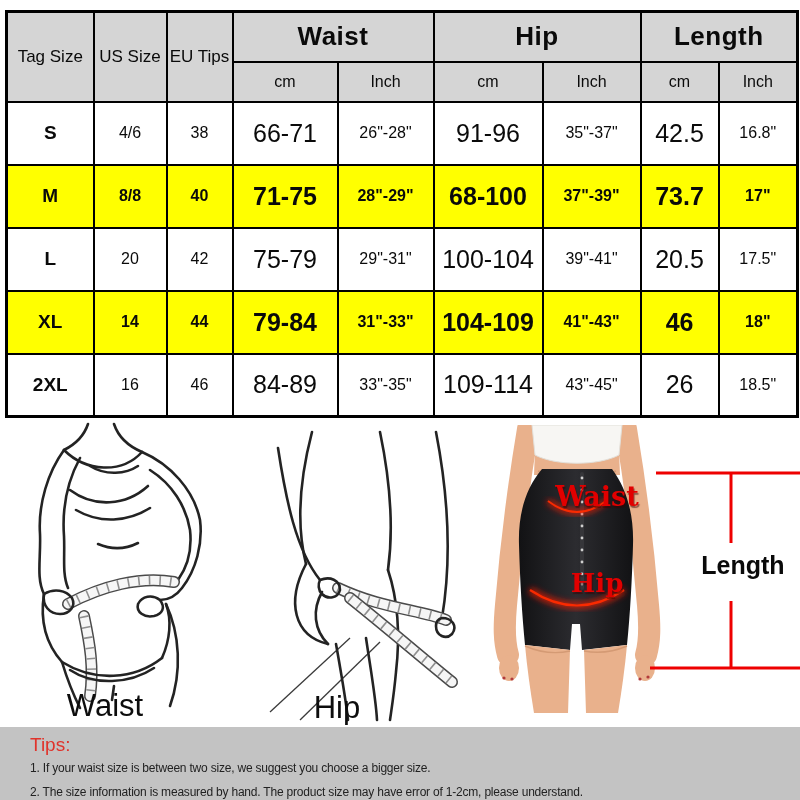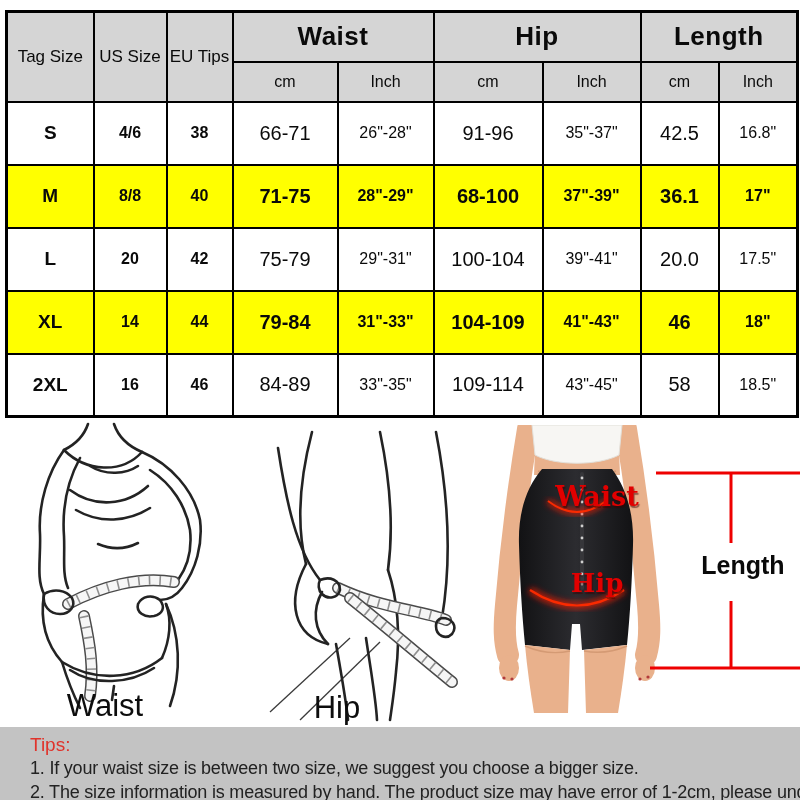--- a/index.html
+++ b/index.html
@@ -11,22 +11,22 @@
   #size-table th,#size-table td{border:2px solid #000;text-align:center;vertical-align:middle;
               padding:0;color:#0a0a0a;overflow:hidden;}
   #size-table thead th{background:#d5d5d5;}
   #size-table thead tr.r1{height:50px;}
   #size-table thead tr.r2{height:40px;}
   #size-table tbody tr{height:63px;background:#fff;}
   .h-main{font-size:26px;font-weight:bold;letter-spacing:.5px;}
   .h-side{font-size:17px;font-weight:normal;}
   .h-unit{font-size:16px;font-weight:normal;}
   .c-tag{font-weight:bold;font-size:19px;}
-  .c-sm{font-size:16px;font-weight:bold;}
-  .c-cm{font-size:20px;}
+  .c-sm{font-size:16px;}
+  .c-cm{font-size:25px;}
   .c-in{font-size:16px;}
   #size-table tbody tr.hl{background:#ffff00;}
   #size-table tbody tr.hl td{font-weight:bold;}
   
   #fig-svg{position:absolute;left:0;top:422px;width:480px;height:300px;}
   .ln{fill:none;stroke:#232323;stroke-width:2.6;stroke-linecap:round;stroke-linejoin:round;}
   .ln-thin{fill:none;stroke:#3a3a3a;stroke-width:1.3;}
   .tape-o{fill:none;stroke:#4a4a4a;stroke-width:12;stroke-linecap:round;}
   .tape-f{fill:none;stroke:#f6f6f6;stroke-width:9;stroke-linecap:round;}
   .tape-t{fill:none;stroke:#8f8f8f;stroke-width:9;stroke-dasharray:1.6 9;}
@@ -36,21 +36,21 @@
   .photo-label{position:absolute;text-align:center;font-family:"DejaVu Serif",serif;
                font-weight:bold;color:#e10000;text-shadow:1px 2px 1px rgba(60,0,0,.55);}
   #photo-waist-label{left:532px;top:481px;width:130px;font-size:27px;}
   #photo-hip-label{left:532px;top:568px;width:130px;font-size:26px;}
   #photo-length-label{position:absolute;left:668px;top:551px;width:150px;text-align:center;
                font-size:25px;font-weight:bold;color:#0a0a0a;}
   
   #tips-bar{position:absolute;left:0;top:727px;width:800px;height:73px;background:#c3c3c3;
             box-sizing:border-box;padding:6px 10px 8px 30px;}
   #tips-title{color:#e0332b;font-size:19px;line-height:23px;}
-  .tips-line{color:#222;font-size:18px;line-height:24px;letter-spacing:-0.2px;white-space:nowrap;}
+  .tips-line{color:#222;font-size:12px;line-height:24px;letter-spacing:-0.2px;white-space:nowrap;}
 </style>
 </head>
 <body>
 
 <table id="size-table">
   <colgroup>
     <col style="width:87px">
       <col style="width:73px">
       <col style="width:66px">
     <col style="width:105px">
@@ -91,32 +91,32 @@
         <td class="c-in">16.8"</td>
       </tr>
       <tr class="hl">
         <td class="c-tag">M</td>
         <td class="c-sm">8/8</td>
         <td class="c-sm">40</td>
         <td class="c-cm">71-75</td>
         <td class="c-in">28"-29"</td>
         <td class="c-cm">68-100</td>
         <td class="c-in">37"-39"</td>
-        <td class="c-cm">36.1</td>
+        <td class="c-cm">73.7</td>
         <td class="c-in">17"</td>
       </tr>
       <tr>
         <td class="c-tag">L</td>
         <td class="c-sm">20</td>
         <td class="c-sm">42</td>
         <td class="c-cm">75-79</td>
         <td class="c-in">29"-31"</td>
         <td class="c-cm">100-104</td>
         <td class="c-in">39"-41"</td>
-        <td class="c-cm">20.0</td>
+        <td class="c-cm">20.5</td>
         <td class="c-in">17.5"</td>
       </tr>
       <tr class="hl">
         <td class="c-tag">XL</td>
         <td class="c-sm">14</td>
         <td class="c-sm">44</td>
         <td class="c-cm">79-84</td>
         <td class="c-in">31"-33"</td>
         <td class="c-cm">104-109</td>
         <td class="c-in">41"-43"</td>
@@ -124,21 +124,21 @@
         <td class="c-in">18"</td>
       </tr>
       <tr>
         <td class="c-tag">2XL</td>
         <td class="c-sm">16</td>
         <td class="c-sm">46</td>
         <td class="c-cm">84-89</td>
         <td class="c-in">33"-35"</td>
         <td class="c-cm">109-114</td>
         <td class="c-in">43"-45"</td>
-        <td class="c-cm">58</td>
+        <td class="c-cm">26</td>
         <td class="c-in">18.5"</td>
       </tr>
     </tbody>
 </table>
 
 <svg id="fig-svg" viewBox="0 0 480 300" xmlns="http://www.w3.org/2000/svg">
 
   <g transform="translate(10,2)">
     <path class="ln" d="M78,0 C74,12 66,20 54,26"></path>
     <path class="ln" d="M104,0 C108,12 118,22 132,28"></path>

